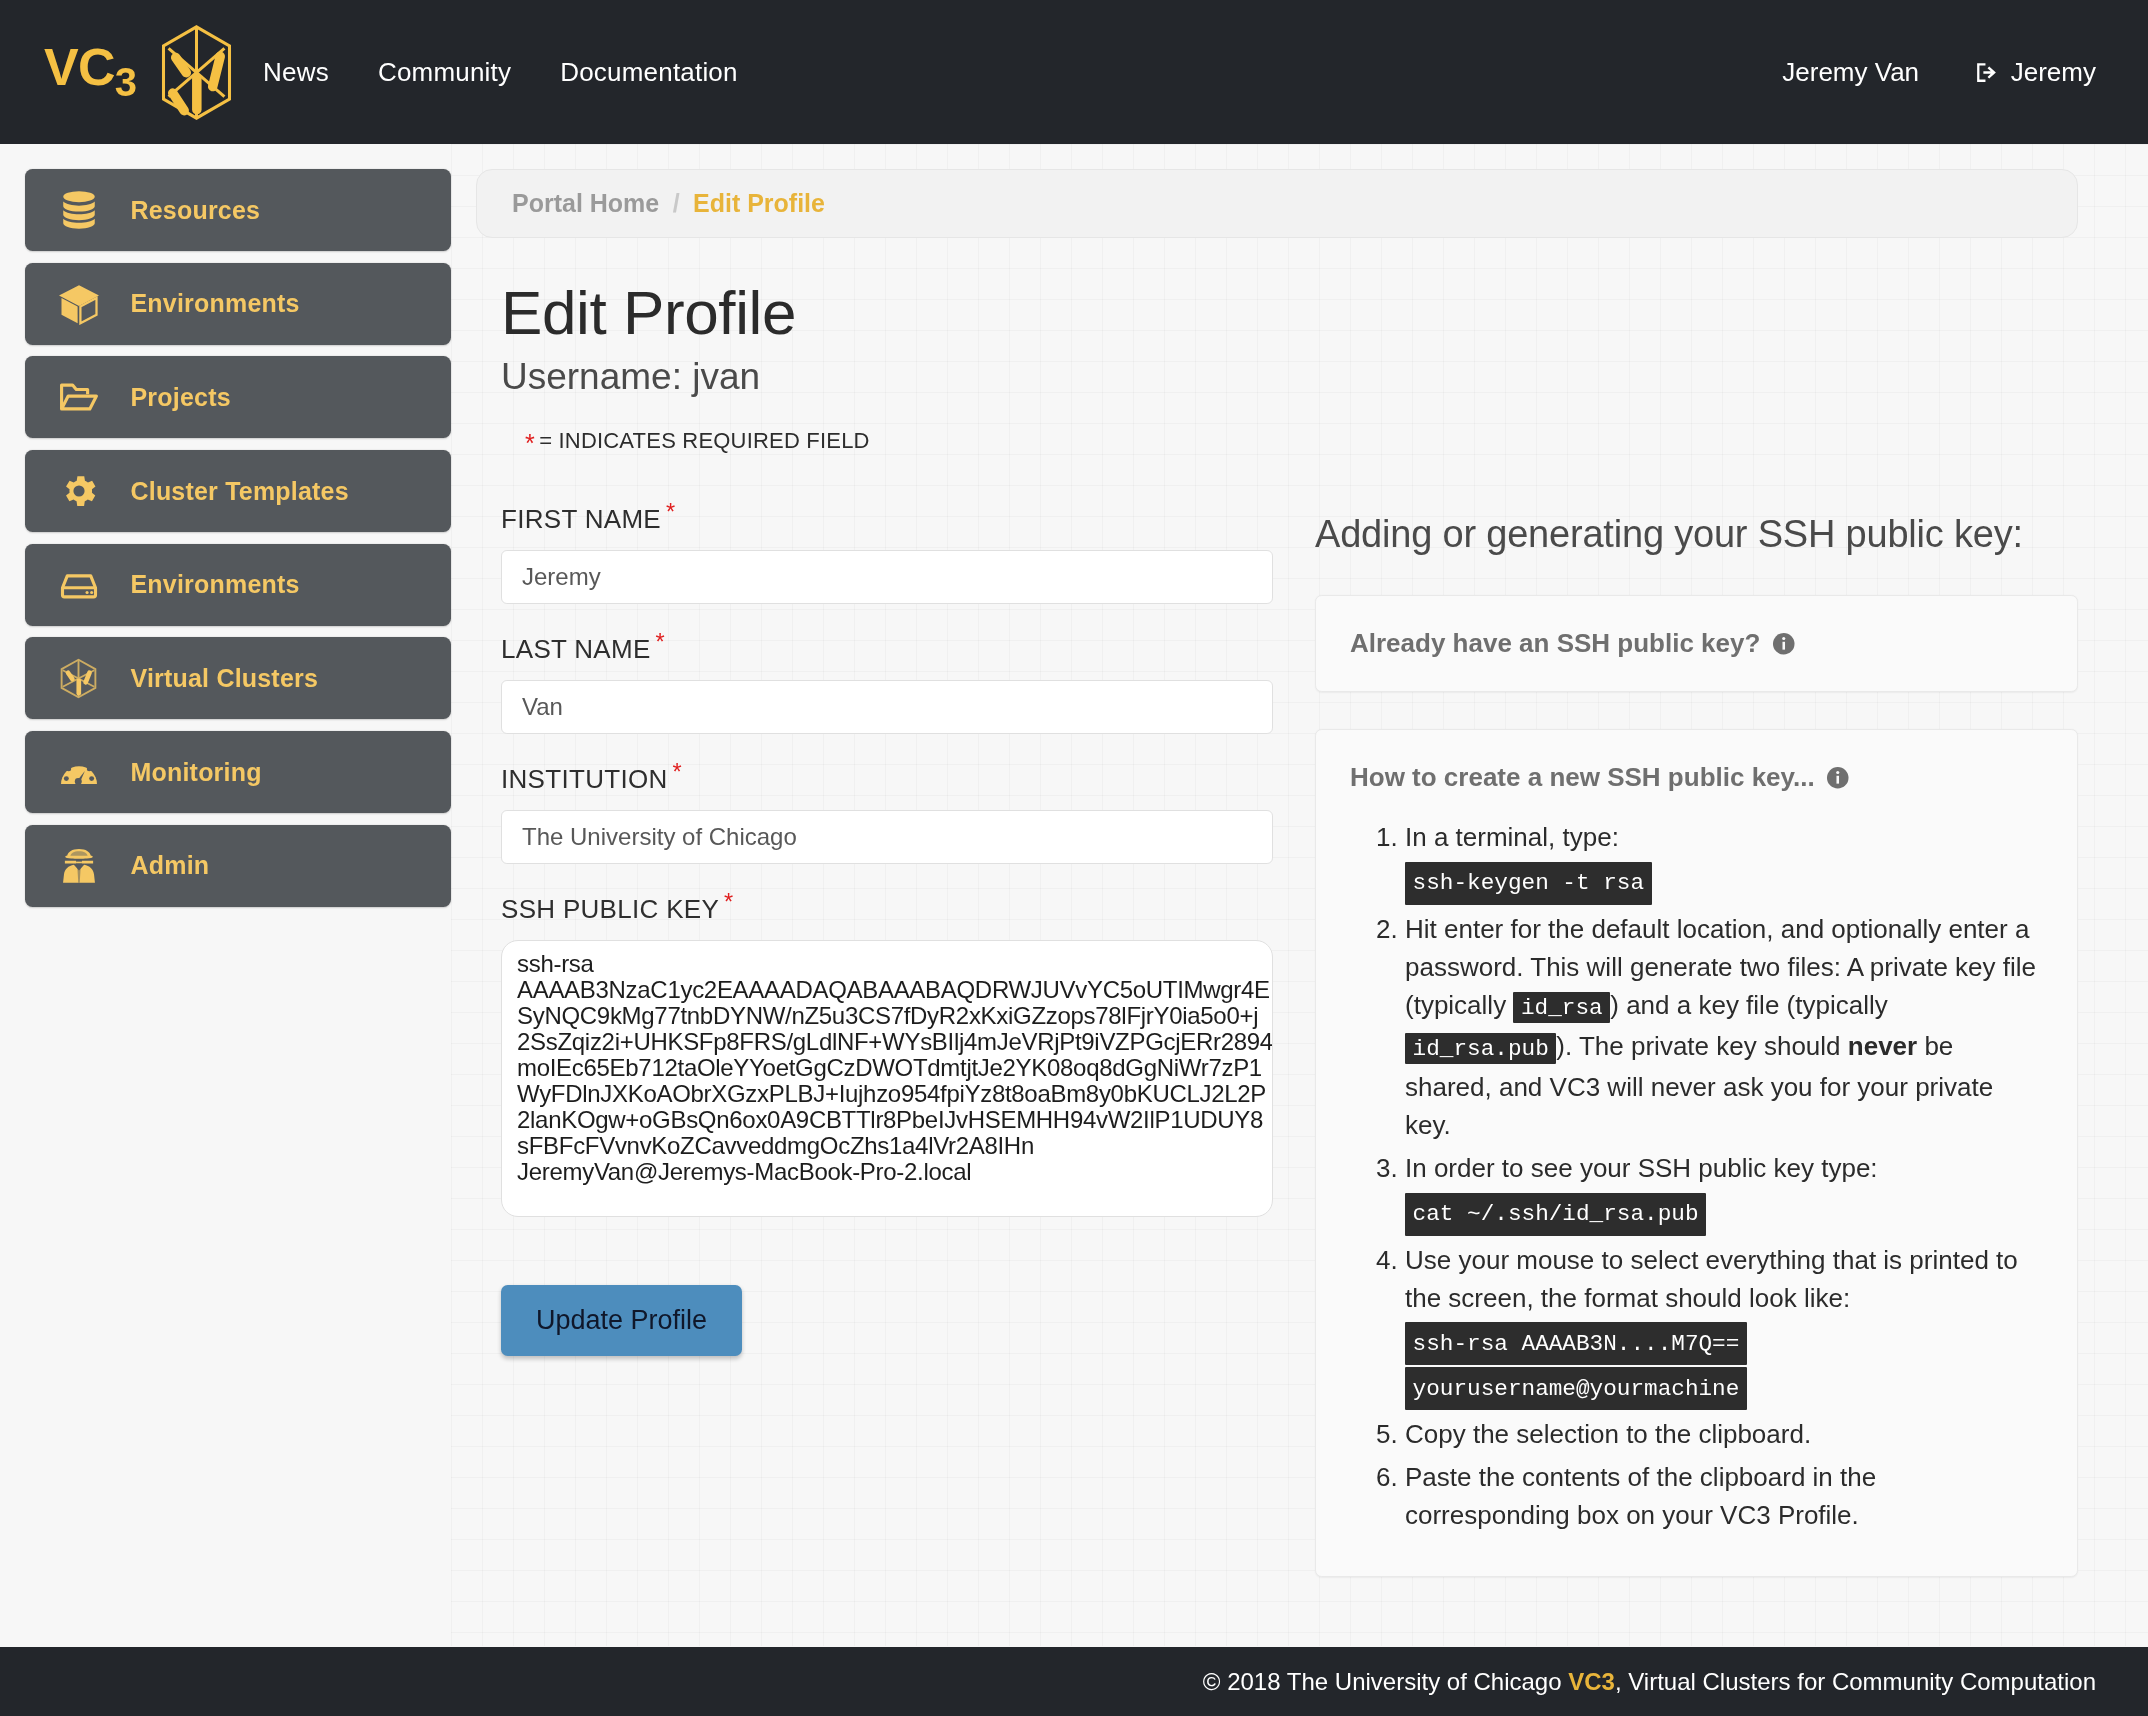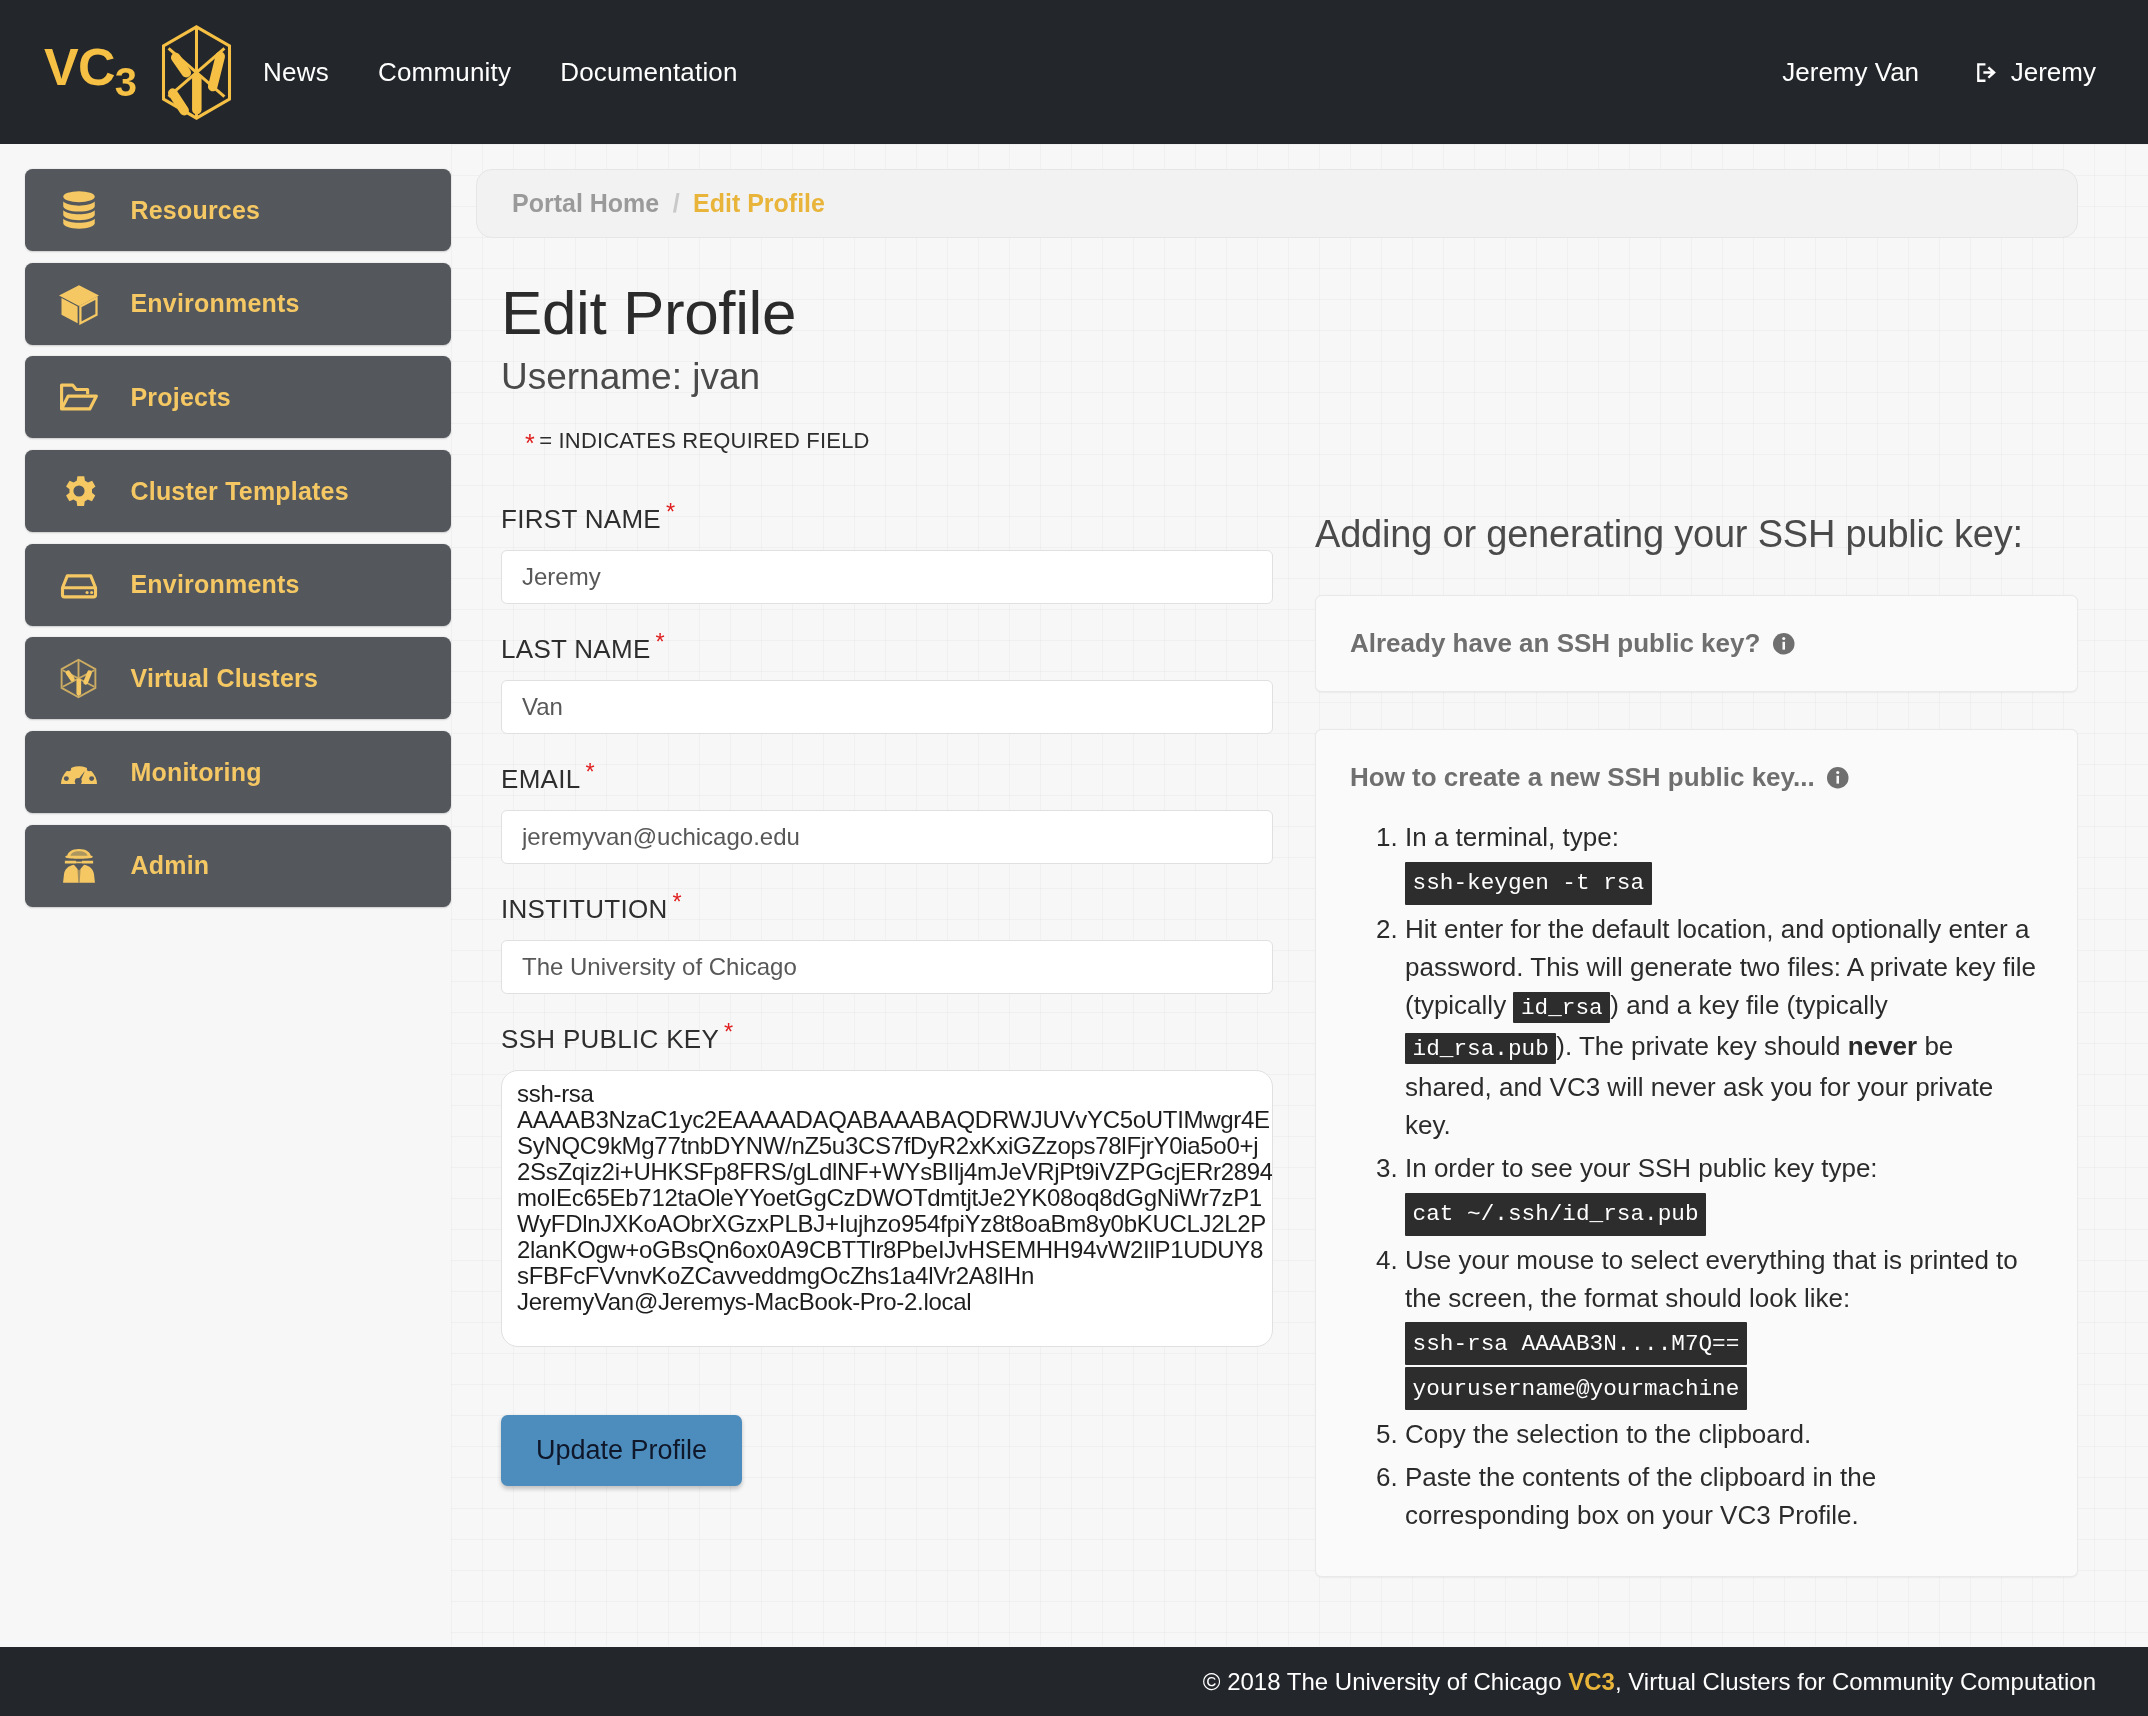--- a/index.html
+++ b/index.html
@@ -450,26 +450,20 @@
           <input class="field-input" type="text" value="Jeremy" style="">
         </div>
 
         <div class="field">
           <label class="field-label">
             <span>LAST NAME</span><span class="star">*</span>
           </label>
           <input class="field-input" type="text" value="Van" style="">
         </div>
 
-        <div class="field">
-          <label class="field-label">
-            <span>EMAIL</span><span class="star">*</span>
-          </label>
-          <input class="field-input" type="text" value="jeremyvan@uchicago.edu" style="">
-        </div>
 
         <div class="field">
           <label class="field-label">
             <span>INSTITUTION</span><span class="star">*</span>
           </label>
           <input class="field-input" type="text" value="The University of Chicago" style="">
         </div>
 
         <div class="field">
           <label class="field-label">

